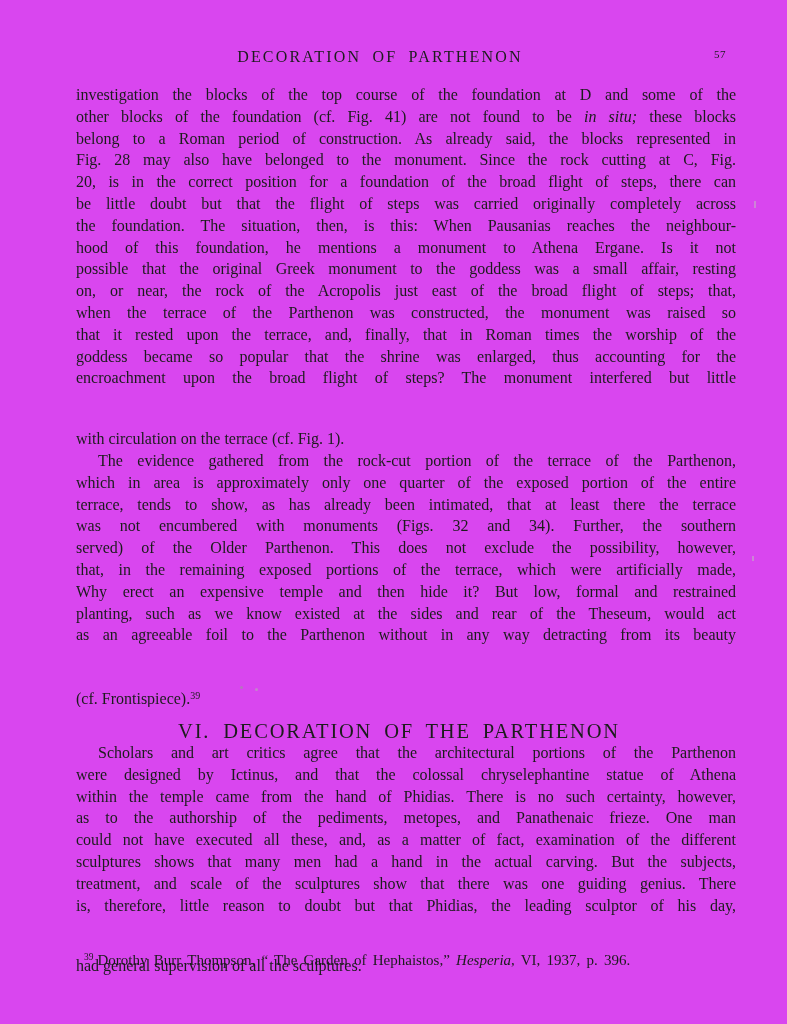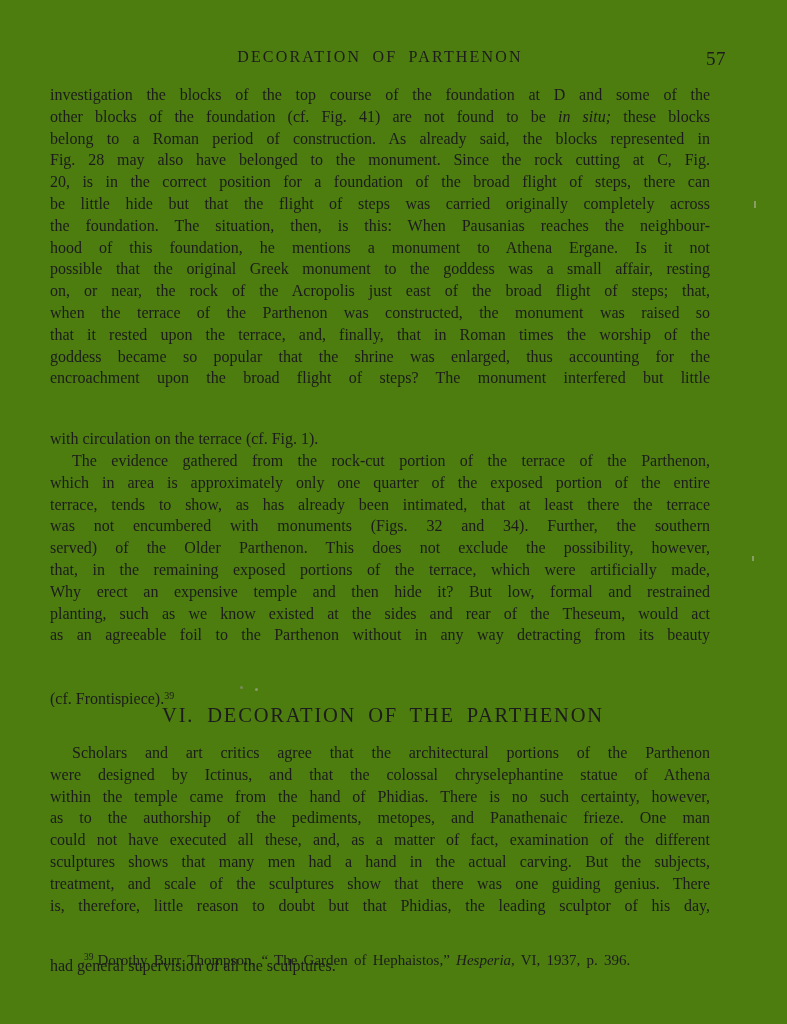--- a/index.html
+++ b/index.html
@@ -1,48 +1,48 @@
 <!DOCTYPE html>
 <html><head>
 <meta charset="utf-8">
 <style>
   * { box-sizing: border-box; }
   html, body { margin: 0; padding: 0; }
   body { width: 787px; height: 1024px; background: #ffffff; }
   .page {
     position: relative; width: 787px; height: 1024px;
-    background: #4d7c0f; overflow: hidden;
+    background: #d946ef; overflow: hidden;
     font-family: "Liberation Serif", "DejaVu Serif", serif;
     color: #1c1c1c;
   }
   
   .running-head { position: absolute; top: 48px; left: 64px; width: 660px; height: 24px; }
   .rh-title {
     display: block; text-align: center; font-size: 16px;
     letter-spacing: 2.2px; word-spacing: 5px; transform: translateX(-14px);
   }
-  .rh-page { position: absolute; right: -2px; top: 0; font-size: 19px; letter-spacing: .5px; }
+  .rh-page { position: absolute; right: -2px; top: 0; font-size: 11px; letter-spacing: .5px; }
 
   
-  .flow { position: absolute; left: 50px; width: 660px; font-size: 16px; line-height: 21.8px; }
+  .flow { position: absolute; left: 76px; width: 660px; font-size: 16px; line-height: 21.8px; }
   #main-flow { top: 84px; }
   #section-flow { top: 742px; }
   .para { margin: 0; }
   .line {
     text-align: justify; text-align-last: justify;
     height: 21.8px; overflow: hidden;
   }
   .line.last { text-align-last: left; margin-top: 39px; }
   .line.indent { text-indent: 22px; }
   .it { font-style: italic; }
   .sup { font-size: 10px; vertical-align: 5px; letter-spacing: 0; }
 
   
   .section-heading {
-    position: absolute; top: 704px; left: 64px; width: 660px; margin: 0;
+    position: absolute; top: 704px; left: 64px; width: 660px; margin: 16px;
     font-weight: 400; font-size: 20.5px; letter-spacing: 1.8px; word-spacing: 5px;
     display: flex; justify-content: center; gap: 13px; transform: translateX(-11px);
   }
 
   
   .footnote {
     position: absolute; top: 912px; left: 64px; width: 660px;
     font-size: 15px; line-height: 19px; word-spacing: 2.5px; padding-left: 20px; margin-top: 36px;
   }
   .footnote .fn-sup { font-size: 9.5px; vertical-align: 4.5px; margin-right: 4px; }
@@ -69,21 +69,21 @@
     <span class="rh-page">57</span>
   </div>
 
   <div id="main-flow" class="flow">
       <div class="para">
         <div class="line"><span>investigation the blocks of the top course of the foundation at D and some of the</span></div>
         <div class="line"><span>other blocks of the foundation (cf. Fig. 41) are not found to be </span><span class="it">in situ;</span><span> these blocks</span></div>
         <div class="line"><span>belong to a Roman period of construction. As already said, the blocks represented in</span></div>
         <div class="line"><span>Fig. 28 may also have belonged to the monument. Since the rock cutting at C, Fig.</span></div>
         <div class="line"><span>20, is in the correct position for a foundation of the broad flight of steps, there can</span></div>
-        <div class="line"><span>be little hide but that the flight of steps was carried originally completely across</span></div>
+        <div class="line"><span>be little doubt but that the flight of steps was carried originally completely across</span></div>
         <div class="line"><span>the foundation. The situation, then, is this: When Pausanias reaches the neighbour-</span></div>
         <div class="line"><span>hood of this foundation, he mentions a monument to Athena Ergane. Is it not</span></div>
         <div class="line"><span>possible that the original Greek monument to the goddess was a small affair, resting</span></div>
         <div class="line"><span>on, or near, the rock of the Acropolis just east of the broad flight of steps; that,</span></div>
         <div class="line"><span>when the terrace of the Parthenon was constructed, the monument was raised so</span></div>
         <div class="line"><span>that it rested upon the terrace, and, finally, that in Roman times the worship of the</span></div>
         <div class="line"><span>goddess became so popular that the shrine was enlarged, thus accounting for the</span></div>
         <div class="line"><span>encroachment upon the broad flight of steps? The monument interfered but little</span></div>
         <div class="line last"><span>with circulation on the terrace (cf. Fig. 1).</span></div>
       </div>

